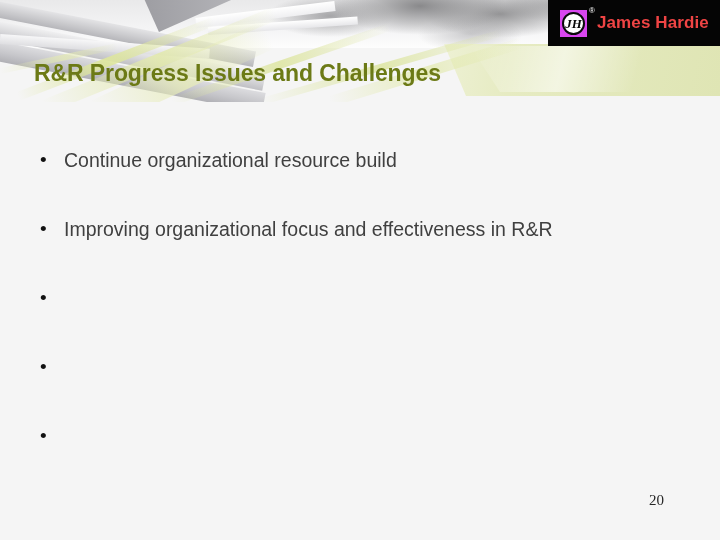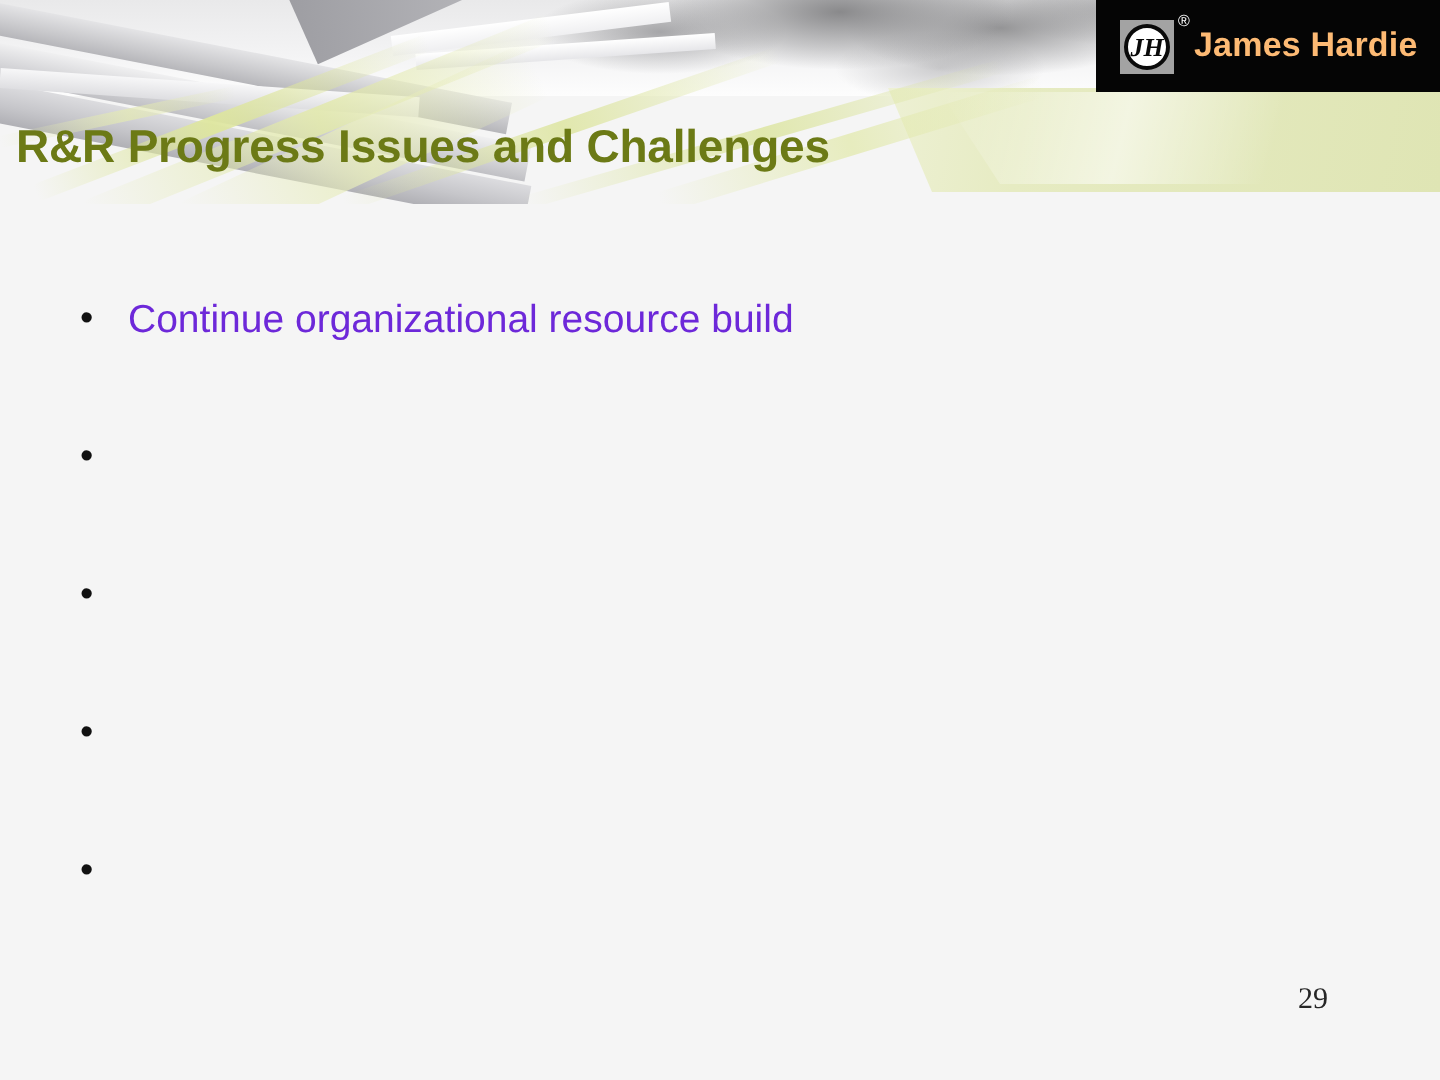--- a/index.html
+++ b/index.html
@@ -100,21 +100,21 @@
   .s5 { left: 262px; top: 98px;  width: 250px; height: 7px;  transform: rotate(-16deg);
         background: linear-gradient(90deg, rgba(232,237,190,0) 0%, rgba(219,228,156,.80) 50%, rgba(232,237,190,0) 100%); }
   .s6 { left: 330px; top: 96px;  width: 200px; height: 11px; transform: rotate(-17deg);
         background: linear-gradient(90deg, rgba(238,241,206,0) 0%, rgba(226,233,172,.75) 50%, rgba(238,241,206,0) 100%); }
   .s7 { left: 0px;   top: 68px;  width: 120px; height: 6px;  transform: rotate(-12deg);
         background: linear-gradient(90deg, rgba(238,241,206,.0) 0%, rgba(228,234,178,.70) 55%, rgba(238,241,206,0) 100%); }
 
   
   .slide-title {
     position: absolute;
-    left: 8px; top: 60px;
+    left: 34px; top: 60px;
     font-size: 23px;
     font-weight: bold;
     color: #6c7a16;
     letter-spacing: -0.1px;
     white-space: nowrap;
     z-index: 6;
   }
 
   
   .logo-box {
@@ -123,21 +123,21 @@
     width: 172px; height: 46px;
     background: #050505;
     z-index: 8;
     display: flex;
     align-items: center;
   }
   .logo-mark {
     position: relative;
     margin-left: 12px;
     width: 27px; height: 27px;
-    background: #a3a3a3;
+    background: #d946ef;
     flex: 0 0 auto;
   }
   .logo-mark::before {
     content: "";
     position: absolute;
     left: 2px; top: 2px;
     width: 23px; height: 23px;
     border-radius: 50%;
     background: #ffffff;
     border: 2px solid #0a0a0a;
@@ -158,21 +158,21 @@
   }
   .logo-tm {
     position: absolute;
     left: 41px; top: 7px;
     font-size: 8px;
     color: #ffffff;
     line-height: 8px;
   }
   .logo-word {
     margin-left: 10px;
-    color: #fdba74;
+    color: #ef4444;
     font-size: 17px;
     font-weight: bold;
     letter-spacing: .1px;
     white-space: nowrap;
   }
 
   
   .bullets {
     position: absolute;
     left: 0; top: 148px;
@@ -185,21 +185,21 @@
   }
   .bullet-dot {
     width: 24px;
     margin-left: 40px;
     flex: 0 0 auto;
     color: #111111;
     font-size: 19px;
     line-height: 24px;
   }
   .bullet-text {
-    color: #6d28d9;
+    color: #404040;
     font-size: 19.5px;
     line-height: 24px;
     white-space: nowrap;
   }
 
   
   .page-number {
     position: absolute;
     right: 56px;
     top: 492px;
@@ -248,31 +248,32 @@
 
   <div class="bullets">
 
     <div class="bullet-row">
       <span class="bullet-dot">•</span>
       <span class="bullet-text">Continue organizational resource build</span>
     </div>
 
     <div class="bullet-row">
       <span class="bullet-dot">•</span>
+      <span class="bullet-text">Improving organizational focus and effectiveness in R&amp;R</span>
     </div>
 
     <div class="bullet-row">
       <span class="bullet-dot">•</span>
     </div>
 
     <div class="bullet-row">
       <span class="bullet-dot">•</span>
     </div>
 
     <div class="bullet-row">
       <span class="bullet-dot">•</span>
     </div>
 
   </div>
 
-  <div class="page-number">29</div>
+  <div class="page-number">20</div>
 
 </div>
 
 </body></html>

